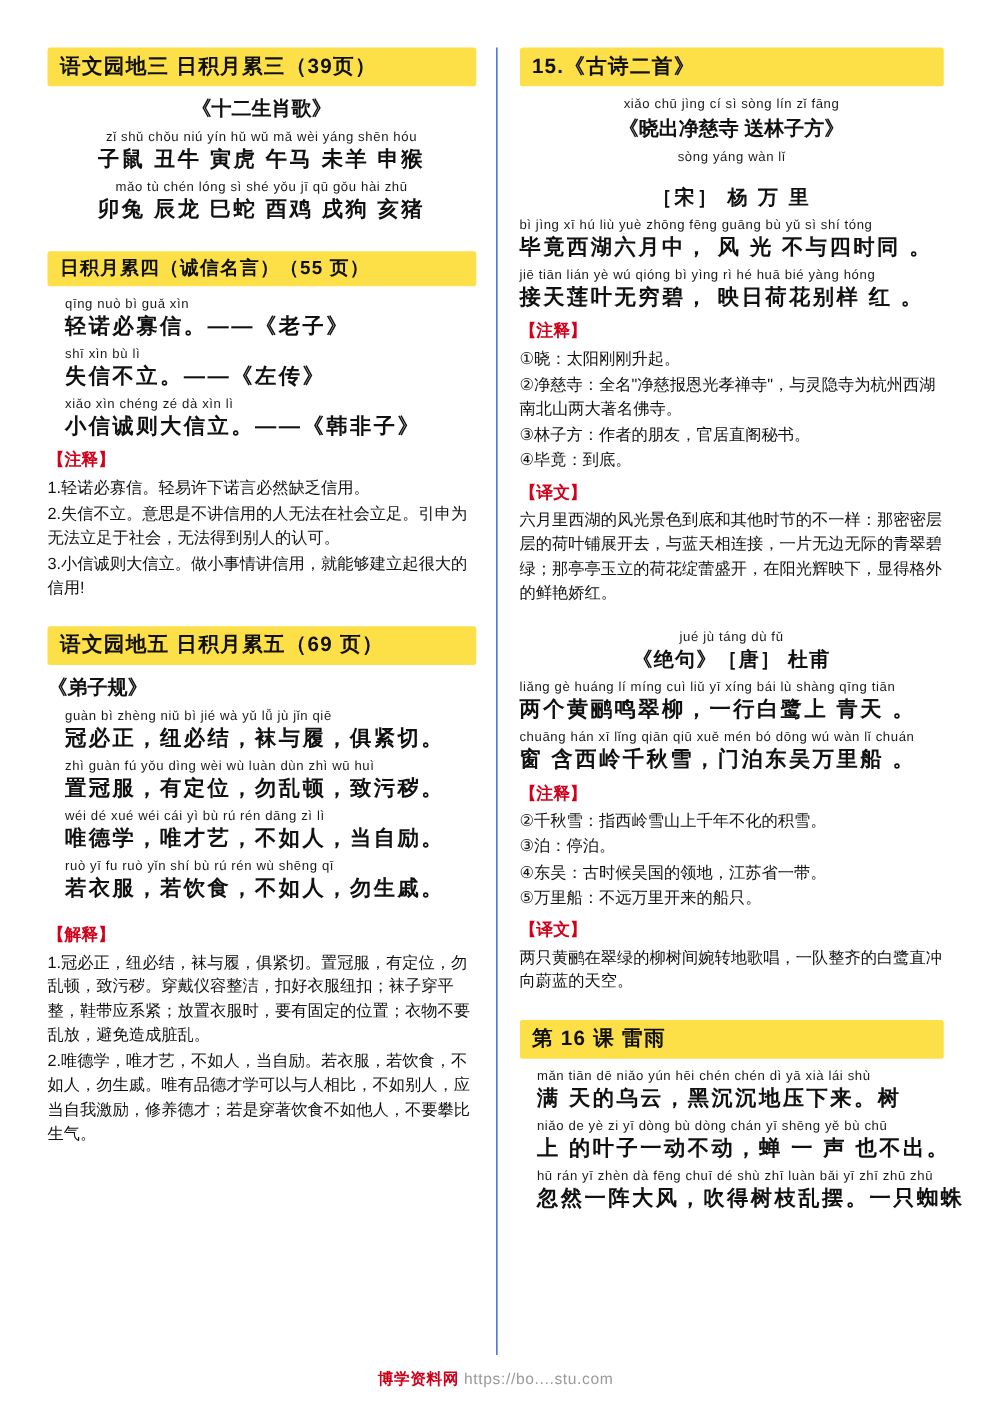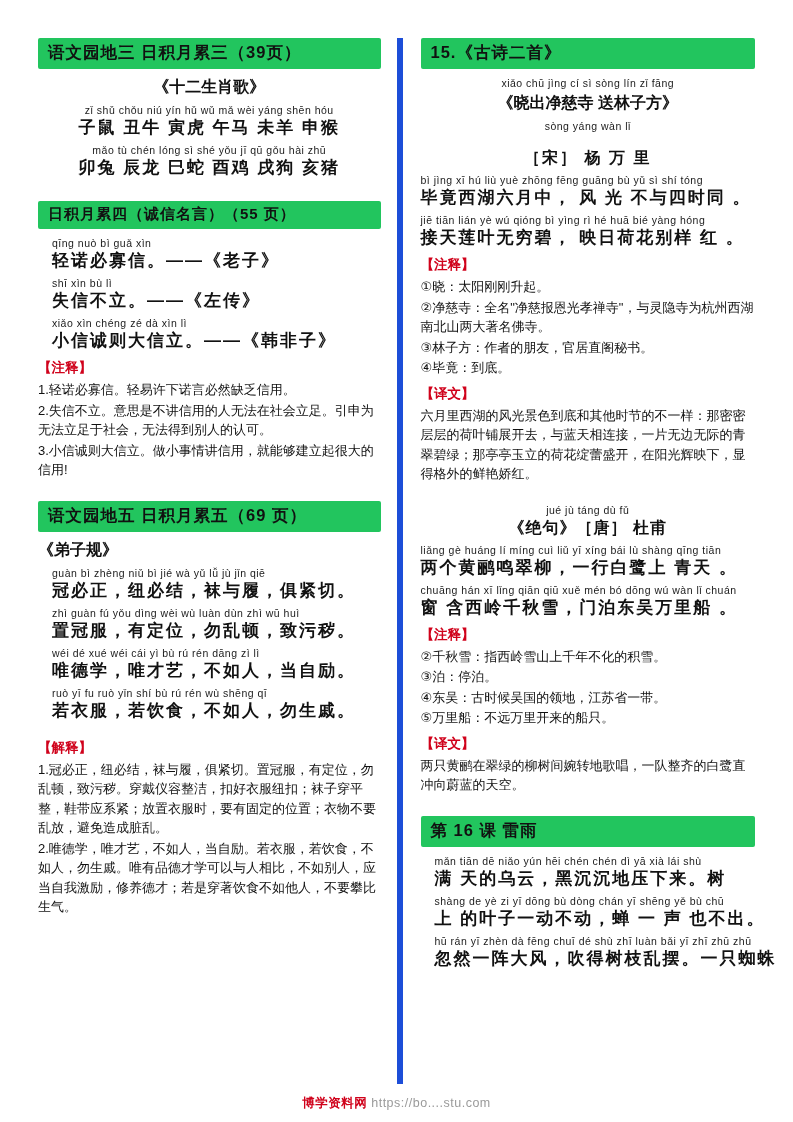--- a/index.html
+++ b/index.html
@@ -16,25 +16,25 @@
     position: absolute;
     left: 28px; top: 38px;
     width: 737px; height: 1046px;
     display: flex;
   }
   .col {
     width: 50%;
     padding: 0 10px;
   }
   .col.left { padding-right: 16px; }
-  .col.right { padding-left: 18px; border-left: 6px solid #1d4ed8; }
+  .col.right { padding-left: 18px; border-left: 1px solid #1d4ed8; }
 
   
   .band {
-    background: #22c55e;
+    background: #fde047;
     border-radius: 2px;
     padding: 4px 10px 5px 10px;
     font-weight: bold;
     font-size: 16.5px;
     letter-spacing: 1px;
     margin-bottom: 8px;
     white-space: nowrap;
   }
   .band.small { font-size: 15px; }
 
@@ -205,21 +205,21 @@
 
     <div class="red">【译文】</div>
     <div class="note">两只黄鹂在翠绿的柳树间婉转地歌唱，一队整齐的白鹭直冲向蔚蓝的天空。</div>
 
     <div class="spacer14"></div>
 
     <div class="band lastblock">第 16 课   雷雨</div>
 
     <div class="pyline ind4">mǎn tiān dē niǎo yún   hēi chén chén dì yā xià lái      shù</div>
     <div class="hzline ind4">满 天的乌云，黑沉沉地压下来。树</div>
-    <div class="pyline ind4">shàng de yè zi yī dōng bù dòng   chán yī shēng yě bù chū</div>
+    <div class="pyline ind4">niǎo de yè zi yī dòng bù dòng   chán yī shēng yě bù chū</div>
     <div class="hzline ind4">上 的叶子一动不动，蝉 一 声 也不出。</div>
     <div class="pyline ind4">hū rán yī zhèn dà fēng   chuī dé shù zhī luàn bǎi            yī zhī zhū zhū</div>
     <div class="hzline ind4">忽然一阵大风，吹得树枝乱摆。一只蜘蛛</div>
 
   </div>
 </div>
 
 <div class="watermark">
   <span class="wm-red">博学资料网 </span><span>https://bo....stu.com</span>
 </div>

